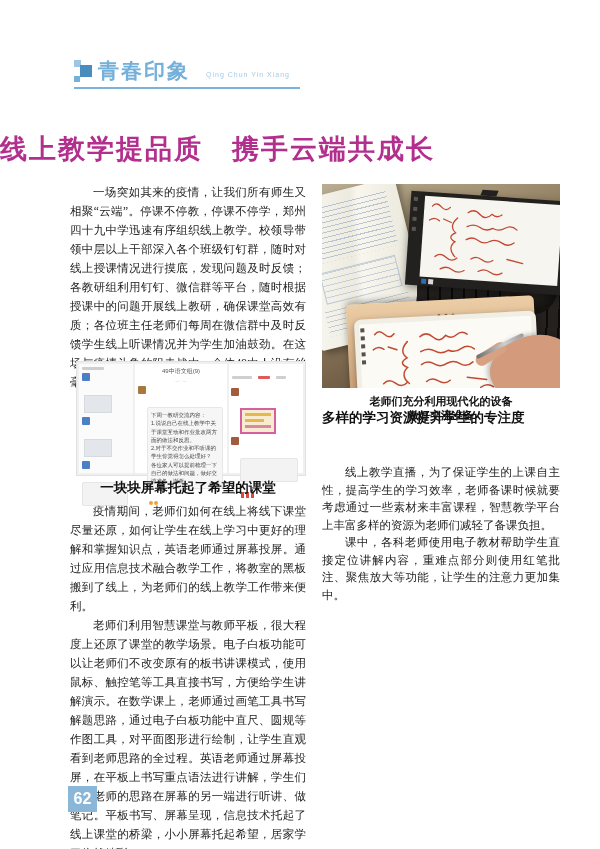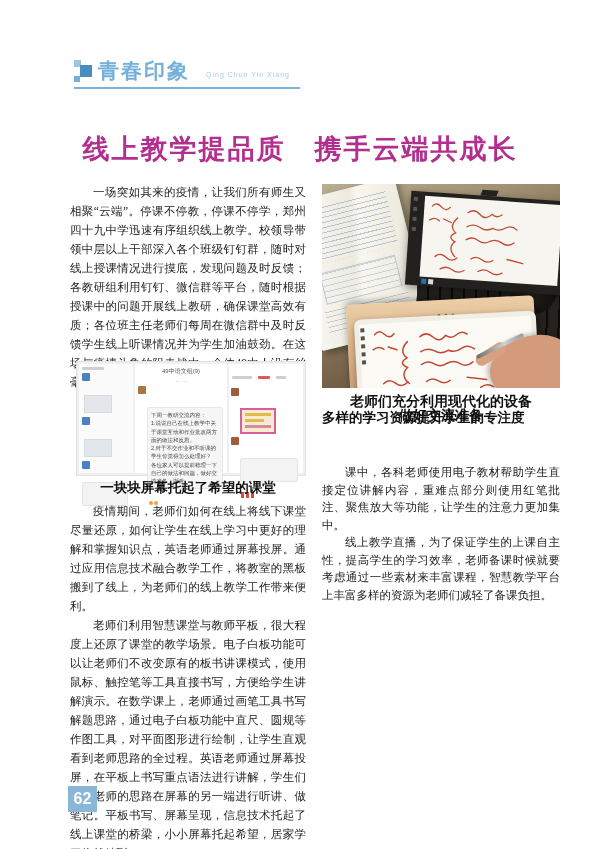--- a/index.html
+++ b/index.html
@@ -13,37 +13,37 @@
   .sq1{width:7px;height:7px;left:0;top:4px;background:#9cc6e4;}
   .sq2{width:12px;height:12px;left:6px;top:9px;background:#4a8cbd;}
   .sq3{width:6px;height:6px;left:0;top:20px;background:#74b0d9;}
   .logo-cn{position:absolute;left:24px;top:1px;font-family:"Liberation Sans",sans-serif;
            font-weight:bold;font-size:21px;letter-spacing:2px;color:#74b0d9;}
   .logo-py{position:absolute;left:132px;top:15px;font-family:"Liberation Sans",sans-serif;
            font-size:7px;color:#a5cbe6;letter-spacing:1px;}
   .masthead-rule{position:absolute;left:74px;top:87px;width:226px;height:2px;background:#79b2da;}
 
   
-  .article-title{position:absolute;left:0;top:131px;width:600px;text-align:center;
+  .article-title{position:absolute;left:0;top:131px;width:600px;text-align:left;
                  font-family:"DejaVu Serif",serif;font-weight:bold;font-size:27px;
                  letter-spacing:2px;color:#b32f8e;}
 
   
   .body-par{font-size:11.5px;line-height:19px;text-align:justify;text-indent:2em;
             margin:0;color:#1d1d1d;}
   .body-par-tight{font-size:11.5px;line-height:17.5px;text-align:justify;text-indent:2em;
             margin:0;color:#1d1d1d;}
   #left-p1{position:absolute;left:70px;top:183px;width:236px;}
   #left-rest{position:absolute;left:70px;top:502px;width:236px;}
   #right-body{position:absolute;left:322px;top:464px;width:238px;}
 
   .caption-bold{font-family:"Liberation Sans",sans-serif;font-weight:bold;color:#111;}
   #left-caption{position:absolute;left:70px;top:479px;width:236px;text-align:center;font-size:13.5px;}
   #right-caption{position:absolute;left:322px;top:394px;width:238px;text-align:center;
-                 font-size:14px;line-height:14px;}
+                 font-size:11px;line-height:14px;}
   #right-heading{position:absolute;left:322px;top:409px;width:238px;font-size:13.5px;}
 
   
   .page-num{position:absolute;left:68px;top:786px;width:29px;height:26px;background:#8ab7d7;
             color:#ffffff;font-family:"Liberation Sans",sans-serif;font-weight:bold;
             font-size:16px;text-align:center;line-height:26px;}
 
   
   #chat-shot{position:absolute;left:76px;top:361px;width:228px;height:113px;background:#f0f0f0;
              border:1px solid #e2e2e2;font-family:"Liberation Sans",sans-serif;}
@@ -253,19 +253,19 @@
   </div>
 
   <div id="right-caption" class="caption-bold">
     <div>老师们充分利用现代化的设备</div>
     <div>做好交流准备</div>
   </div>
 
   <div id="right-heading" class="caption-bold">多样的学习资源提升学生的专注度</div>
 
   <div id="right-body">
+    <p class="body-par-tight">线上教学直播，为了保证学生的上课自主性，提高学生的学习效率，老师备课时候就要考虑通过一些素材来丰富课程，智慧教学平台上丰富多样的资源为老师们减轻了备课负担。</p>
     <p class="body-par-tight">课中，各科老师使用电子教材帮助学生直接定位讲解内容，重难点部分则使用红笔批注、聚焦放大等功能，让学生的注意力更加集中。</p>
-    <p class="body-par-tight">线上教学直播，为了保证学生的上课自主性，提高学生的学习效率，老师备课时候就要考虑通过一些素材来丰富课程，智慧教学平台上丰富多样的资源为老师们减轻了备课负担。</p>
   </div>
 
   <div class="page-num">62</div>
 
 </div>
 
 </body></html>

